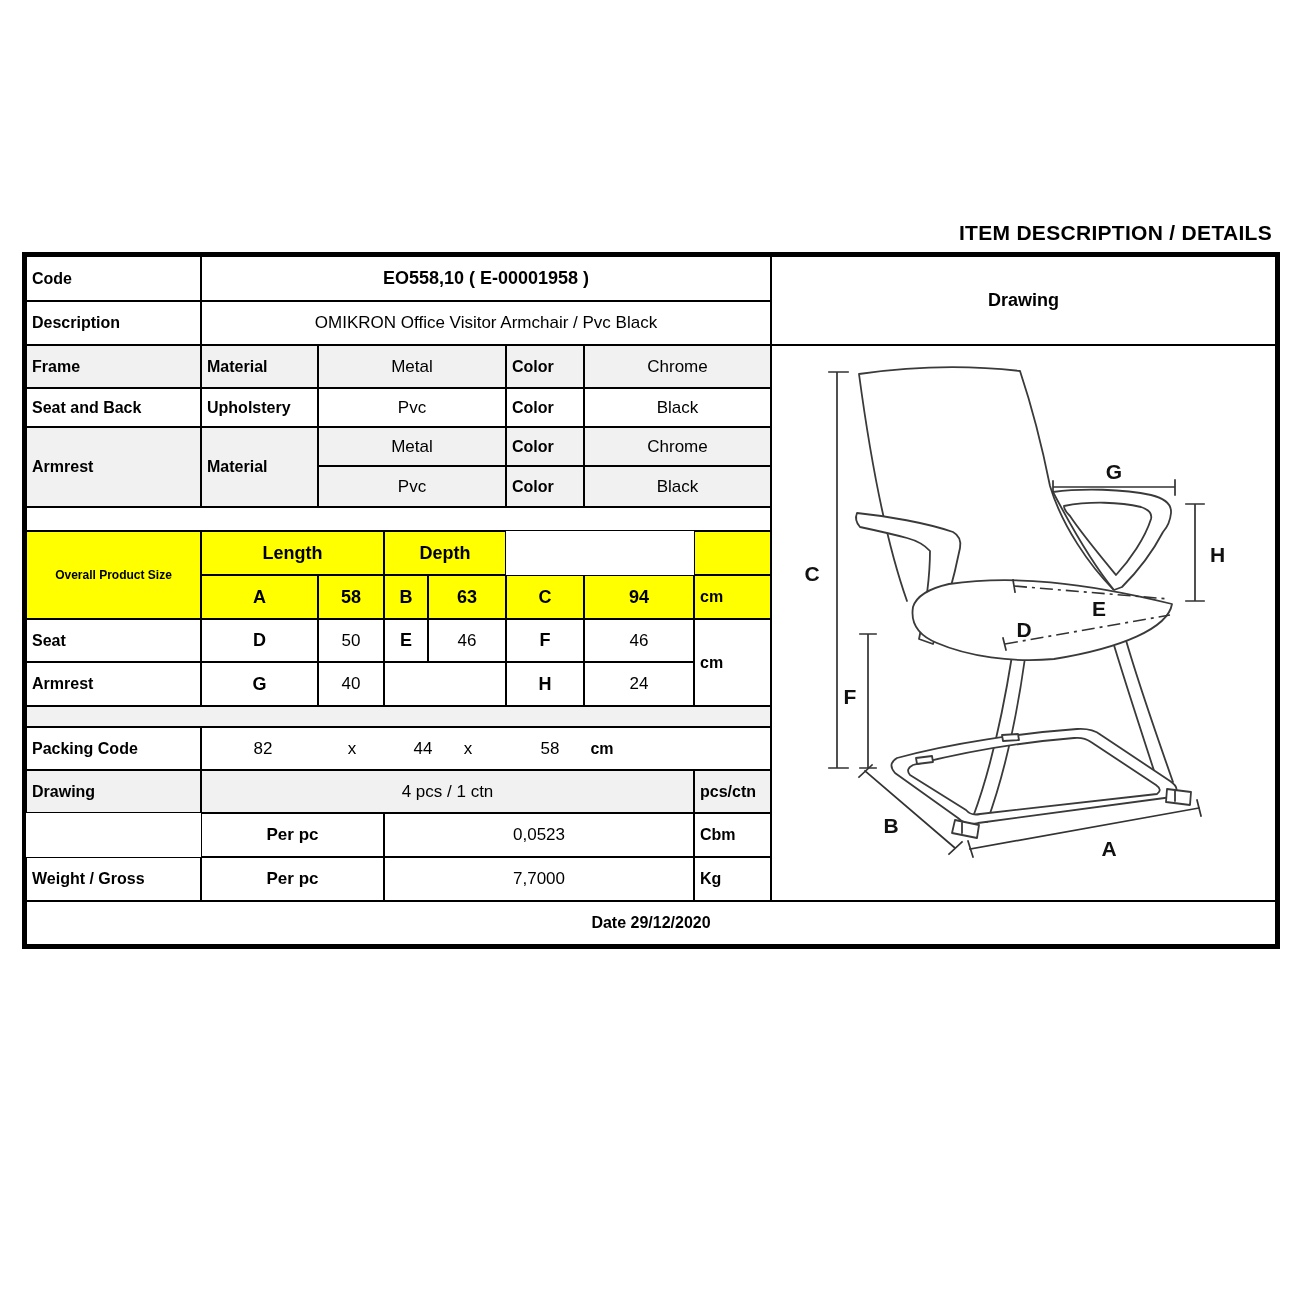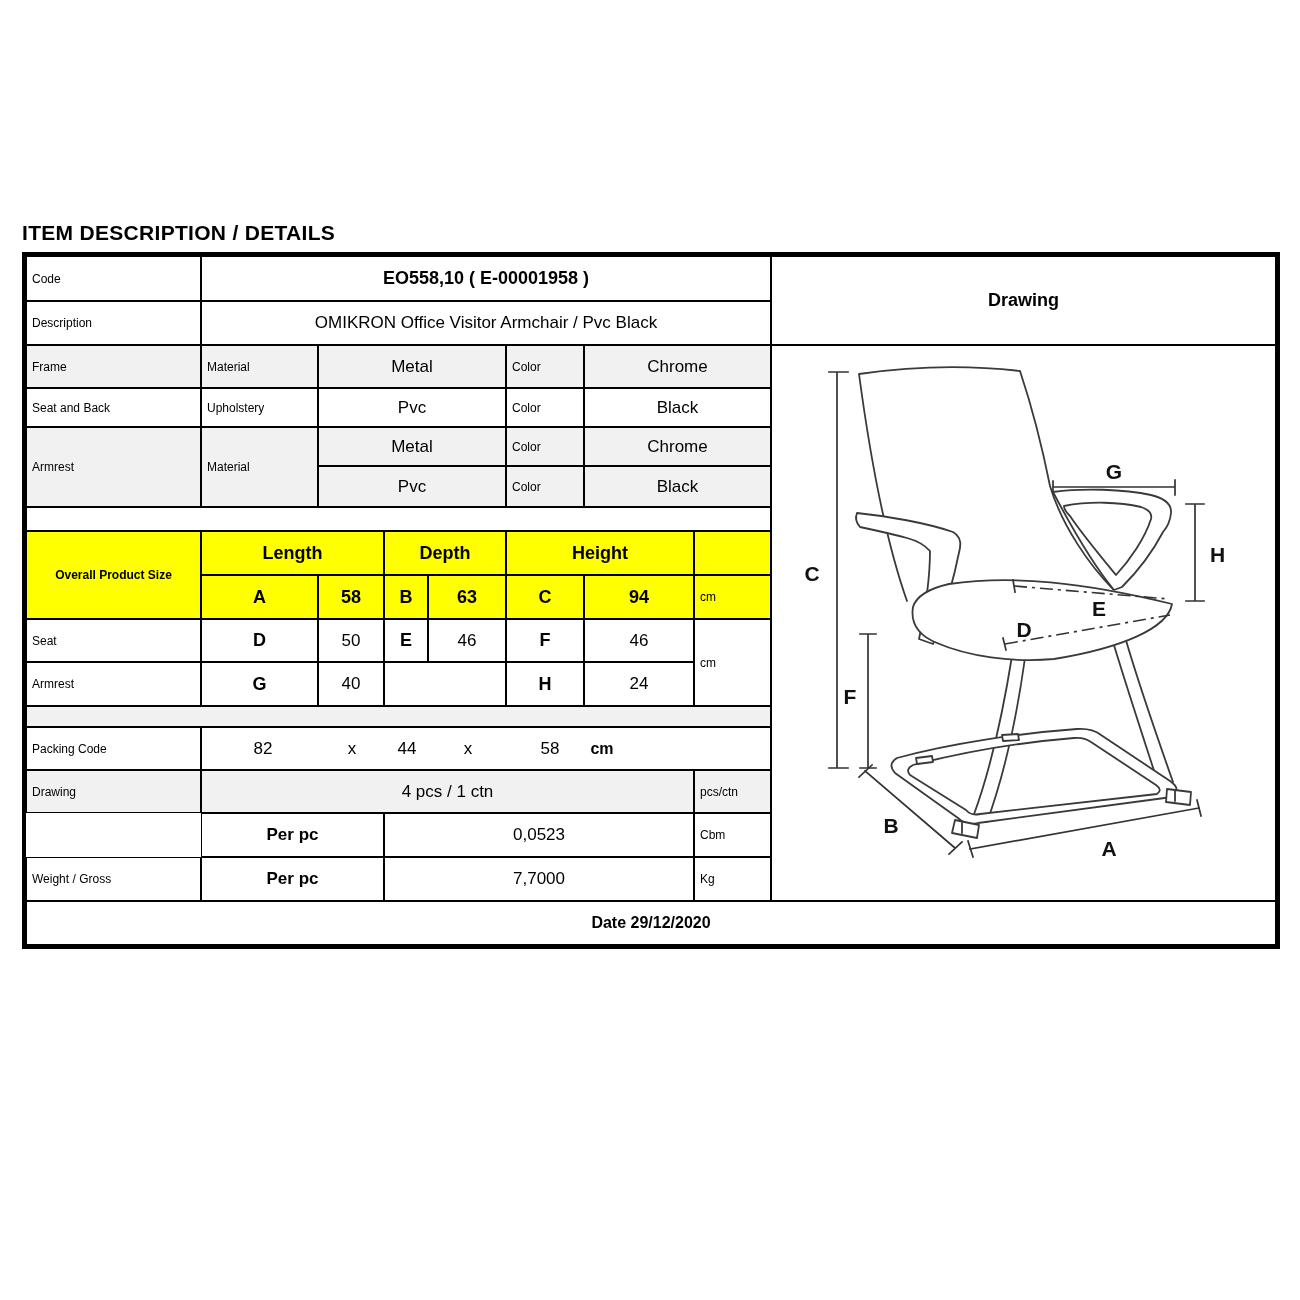--- a/index.html
+++ b/index.html
@@ -2,34 +2,34 @@
 <html><head>
 <meta charset="utf-8">
 <style>
   html,body{margin:0;padding:0;}
   body{
     width:1300px;height:1300px;background:#ffffff;position:relative;
     font-family:"Liberation Sans",sans-serif;color:#000;
   }
   .doc-title{
     position:absolute;left:22px;top:221px;width:1250px;
-    text-align:left;font-size:21px;font-weight:bold;letter-spacing:.3px;
+    text-align:right;font-size:21px;font-weight:bold;letter-spacing:.3px;
   }
   .spec{
     position:absolute;left:22px;top:252px;width:1250px;height:689px;
     border:4px solid #000;box-sizing:content-box;background:#fff;
     display:grid;
     grid-template-columns:175px 117px 66px 44px 78px 78px 110px 77px 505px;
     grid-template-rows:45px 44px 43px 39px 39px 41px 24px 44px 44px 43px 44px 21px 43px 43px 44px 44px 44px;
   }
   .c{
     border:1px solid #000;box-sizing:border-box;display:flex;align-items:center;
     font-size:17px;overflow:hidden;background:#fff;white-space:nowrap;
   }
-  .lab{font-weight:normal;font-size:12px;padding-left:5px;text-align:right;}
+  .lab{font-weight:bold;font-size:16px;padding-left:5px;text-align:right;}
   .ctr{justify-content:center;text-align:center;}
   .bold{font-weight:bold;}
   .fs18{font-size:18px;}
   .gray{background:#f1f1f1;}
   .yel{background:#ffff00;}
   .wrap{white-space:normal;text-align:center;line-height:1.25;padding:0 14px;}
   .rel{position:relative;}
   .ps-item{position:absolute;top:50%;transform:translate(-50%,-50%);font-size:17px;}
   .ps-unit{font-weight:bold;font-size:16px;}
   .drawing-area{justify-content:center;align-items:flex-start;padding:0;}
@@ -119,21 +119,20 @@
   <div class="c ctr gray" style="grid-area:5/7/6/9">Chrome</div>
   <div class="c ctr gray" style="grid-area:6/3/7/6">Pvc</div>
   <div class="c lab gray" style="grid-area:6/6/7/7">Color</div>
   <div class="c ctr gray" style="grid-area:6/7/7/9">Black</div>
 
   <div class="c" style="grid-area:7/1/8/9"></div>
 
   <div class="c yel ctr bold wrap" style="grid-area:8/1/10/2;font-size:12px">Overall Product Size</div>
   <div class="c yel ctr bold fs18" style="grid-area:8/2/9/4">Length</div>
   <div class="c yel ctr bold fs18" style="grid-area:8/4/9/6">Depth</div>
-  <div class="c yel ctr bold fs18" style="grid-area:8/6/9/8">Height</div>
   <div class="c yel" style="grid-area:8/8/9/9"></div>
   <div class="c yel ctr bold fs18" style="grid-area:9/2/10/3">A</div>
   <div class="c yel ctr bold fs18" style="grid-area:9/3/10/4">58</div>
   <div class="c yel ctr bold fs18" style="grid-area:9/4/10/5">B</div>
   <div class="c yel ctr bold fs18" style="grid-area:9/5/10/6">63</div>
   <div class="c yel ctr bold fs18" style="grid-area:9/6/10/7">C</div>
   <div class="c yel ctr bold fs18" style="grid-area:9/7/10/8">94</div>
   <div class="c yel lab" style="grid-area:9/8/10/9">cm</div>
 
   <div class="c lab" style="grid-area:10/1/11/2">Seat</div>
@@ -151,21 +150,21 @@
   <div class="c" style="grid-area:11/4/12/6"></div>
   <div class="c ctr bold fs18" style="grid-area:11/6/12/7">H</div>
   <div class="c ctr" style="grid-area:11/7/12/8">24</div>
 
   <div class="c gray" style="grid-area:12/1/13/9"></div>
 
   <div class="c lab" style="grid-area:13/1/14/2">Packing Code</div>
   <div class="c rel" style="grid-area:13/2/14/9">
     <span class="ps-item" style="left:61px">82</span>
     <span class="ps-item" style="left:150px">x</span>
-    <span class="ps-item" style="left:205px">44</span>
+    <span class="ps-item" style="left:221px">44</span>
     <span class="ps-item" style="left:266px">x</span>
     <span class="ps-item" style="left:348px">58</span>
     <span class="ps-item ps-unit" style="left:400px">cm</span>
   </div>
 
   <div class="c lab gray" style="grid-area:14/1/15/2">Drawing</div>
   <div class="c ctr gray" style="grid-area:14/2/15/8">4 pcs / 1 ctn</div>
   <div class="c lab gray" style="grid-area:14/8/15/9">pcs/ctn</div>
 
   <div class="c ctr bold" style="grid-area:15/2/16/4">Per pc</div>

